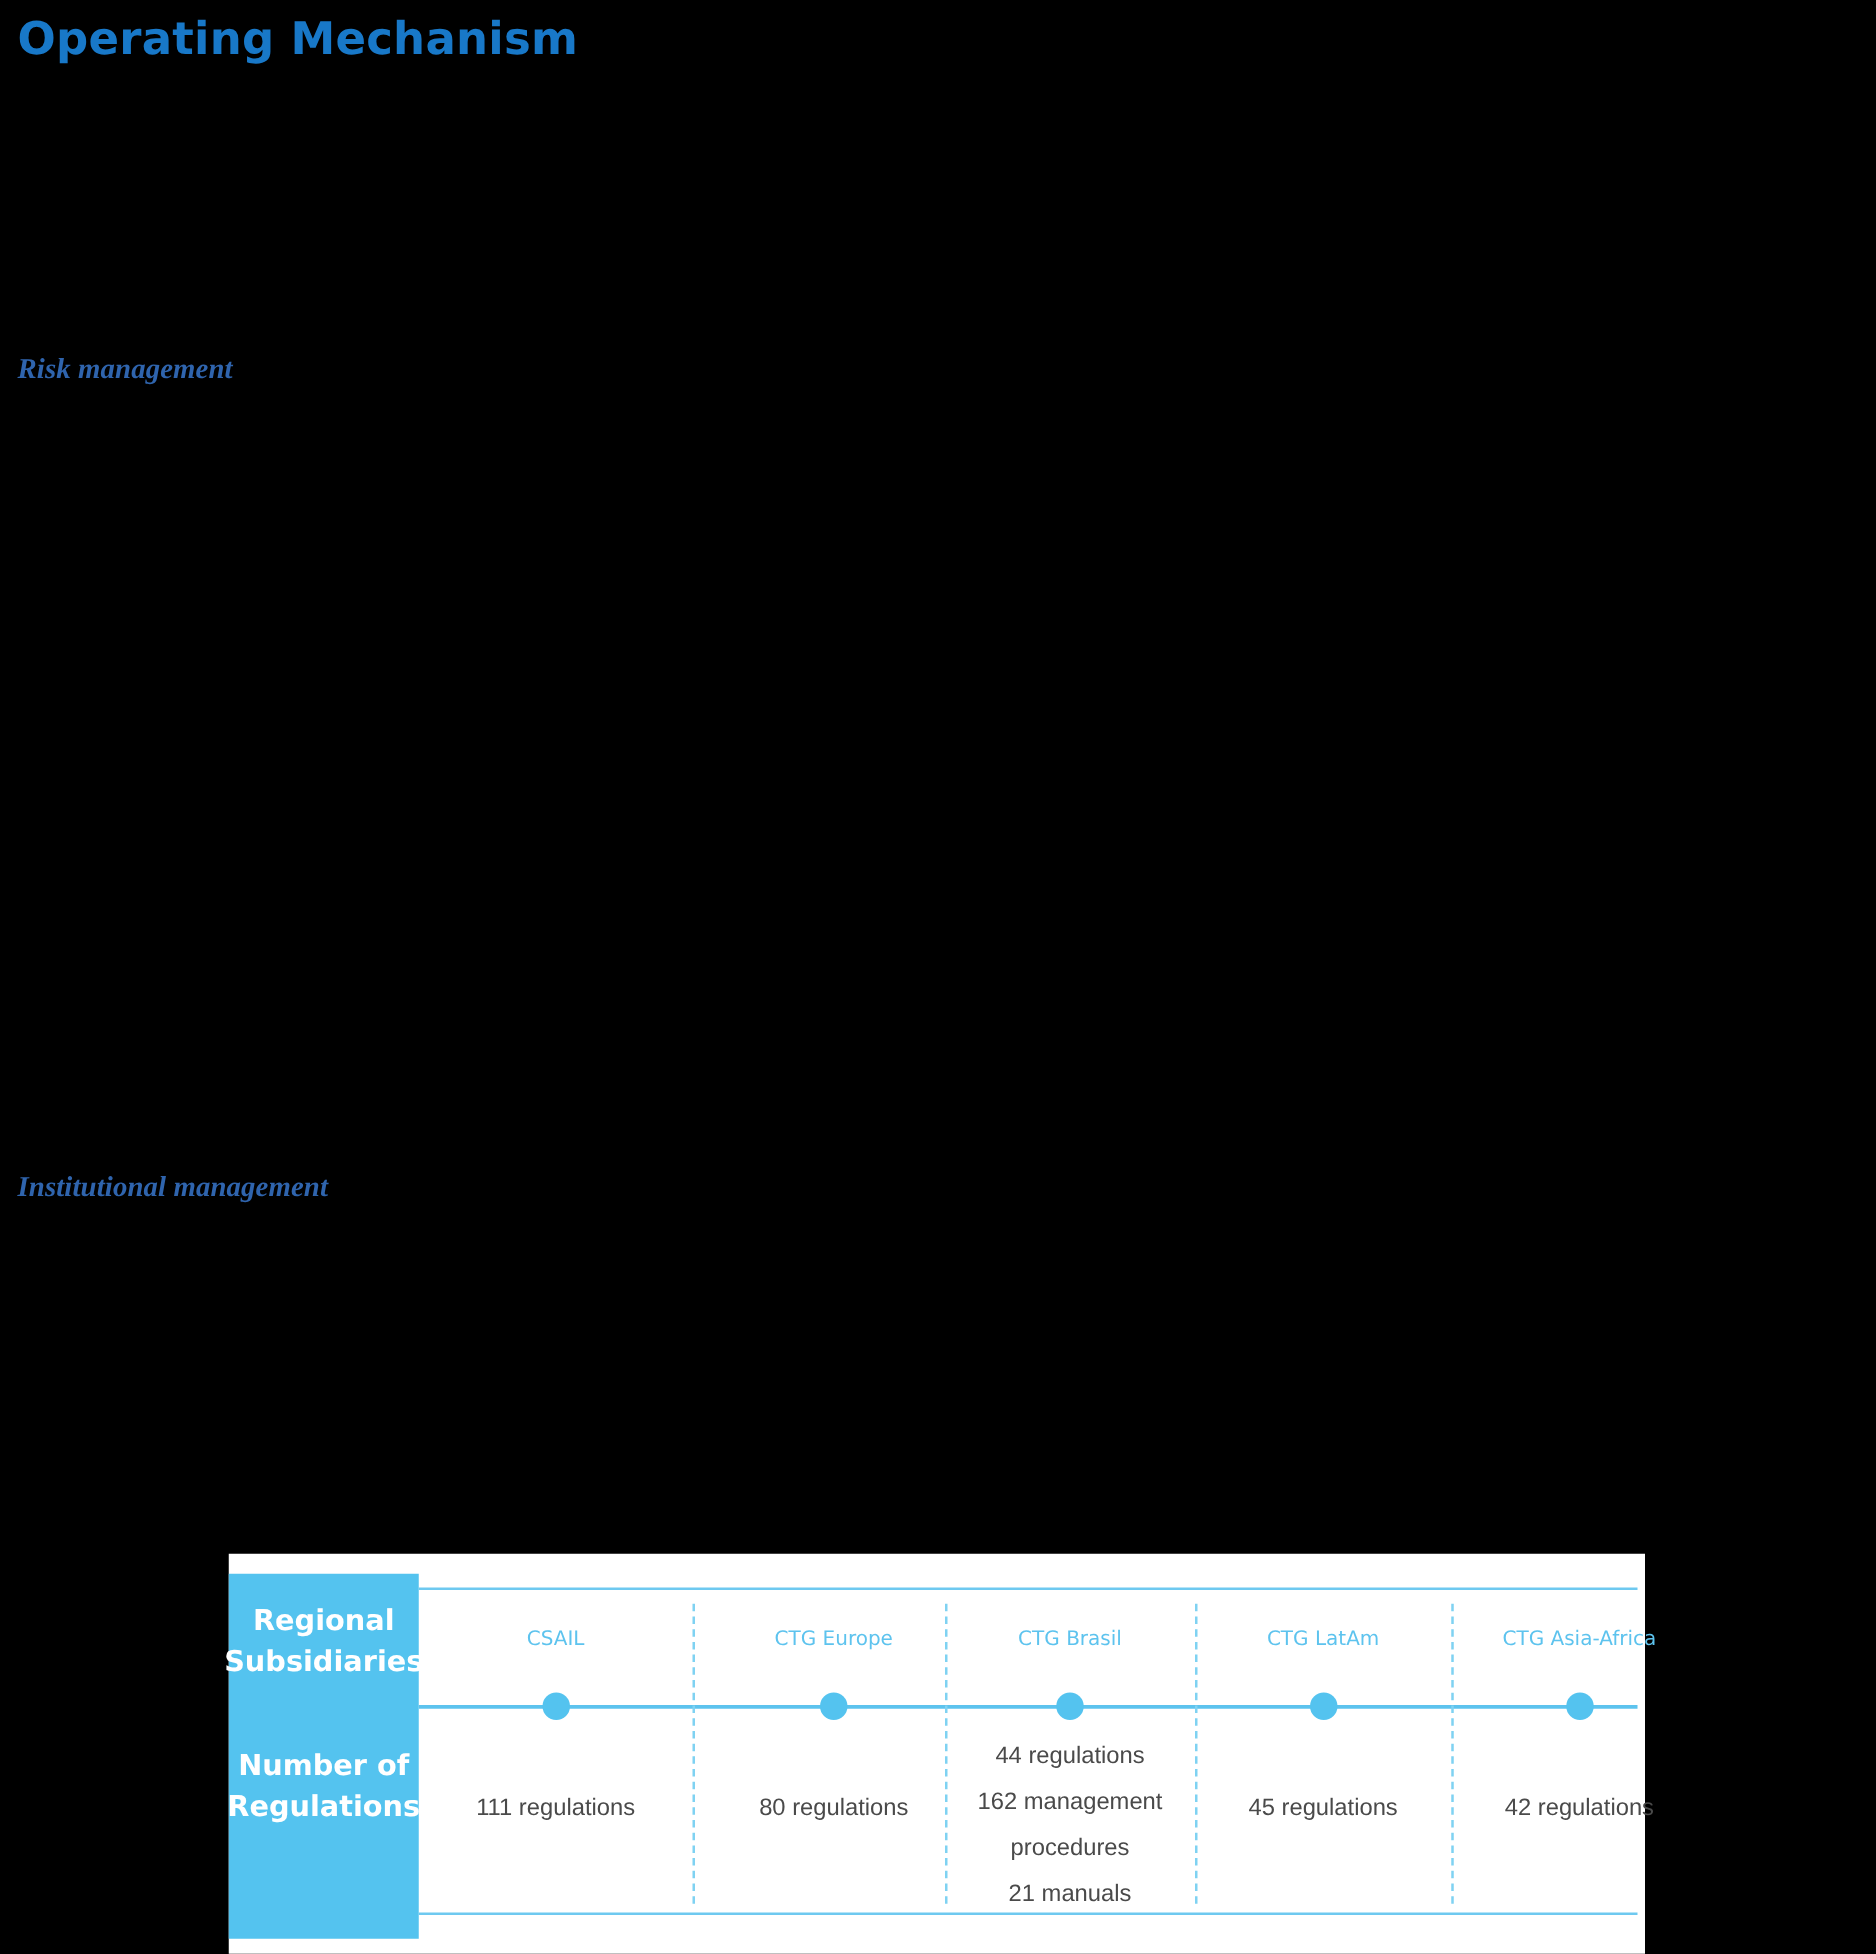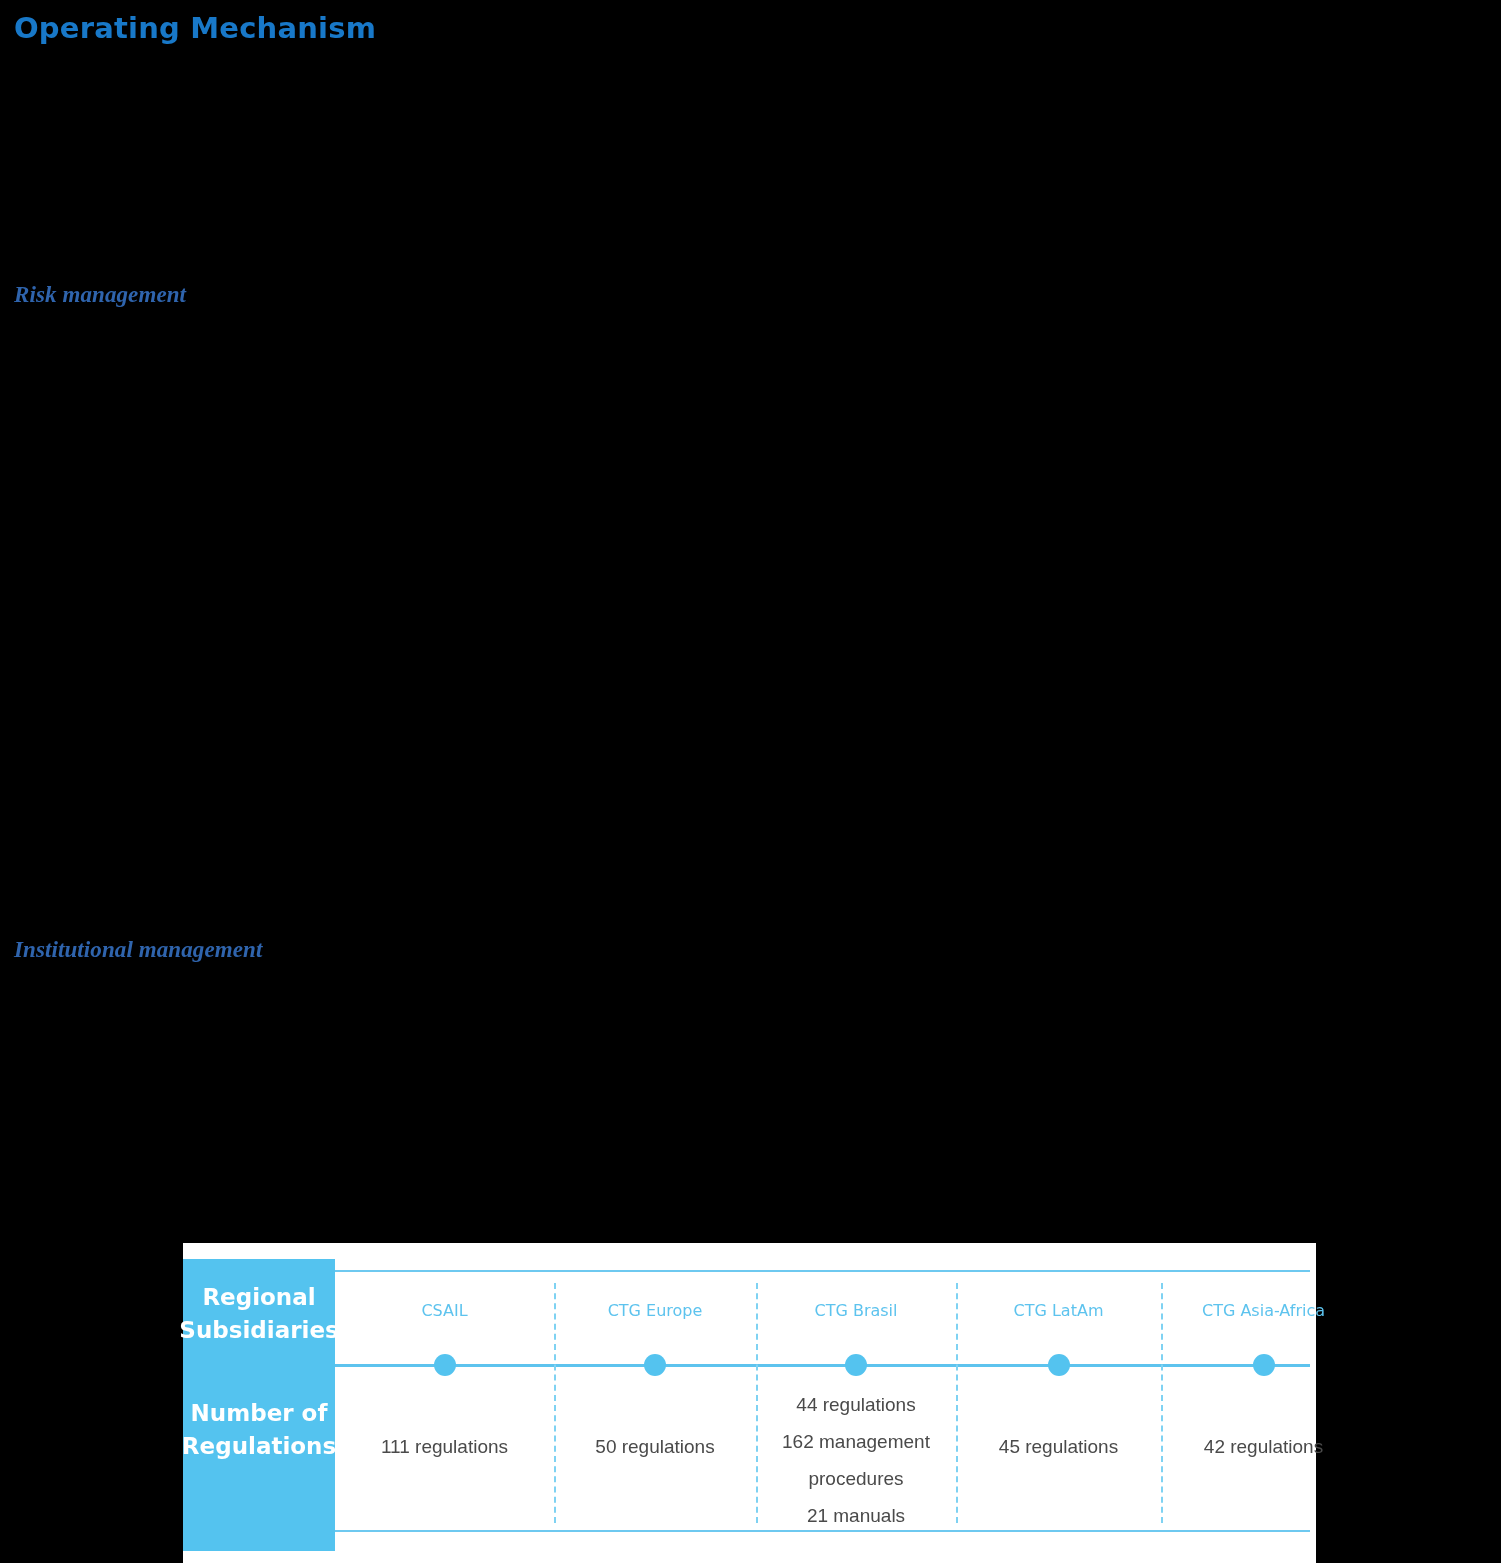--- a/index.html
+++ b/index.html
@@ -15,21 +15,21 @@
     overflow: hidden;
     font-family: "DejaVu Sans", "Liberation Sans", sans-serif;
   }
 
   
   .page-title {
     position: absolute;
     left: 14px;
     top: 11px;
     font-family: "DejaVu Sans", "Liberation Sans", sans-serif;
-    font-size: 29px;
+    font-size: 36px;
     font-weight: 600;
     letter-spacing: 0.2px;
     color: #1878c8;
     white-space: nowrap;
   }
   .section-heading {
     position: absolute;
     left: 14px;
     font-family: Liberation Serif, serif;
     font-style: italic;
@@ -191,25 +191,25 @@
     <div class="vdivider" style="left:826px;"></div>
 
     <div class="col" style="left:0px; width:219px;">
       <div class="col-header">CSAIL</div>
       <div class="col-dot"></div>
       <div class="col-value single">
         <span class="line">111 regulations</span>
       </div>
     </div>
 
-    <div class="col" style="left:219px; width:202px;">
+    <div class="col" style="left:231px; width:202px;">
       <div class="col-header">CTG Europe</div>
       <div class="col-dot"></div>
       <div class="col-value single">
-        <span class="line">50 regulations</span>
+        <span class="line">80 regulations</span>
       </div>
     </div>
 
     <div class="col" style="left:421px; width:200px;">
       <div class="col-header">CTG Brasil</div>
       <div class="col-dot"></div>
       <div class="col-value">
         <span class="line">44 regulations</span>
         <span class="line">162 management</span>
         <span class="line">procedures</span>

